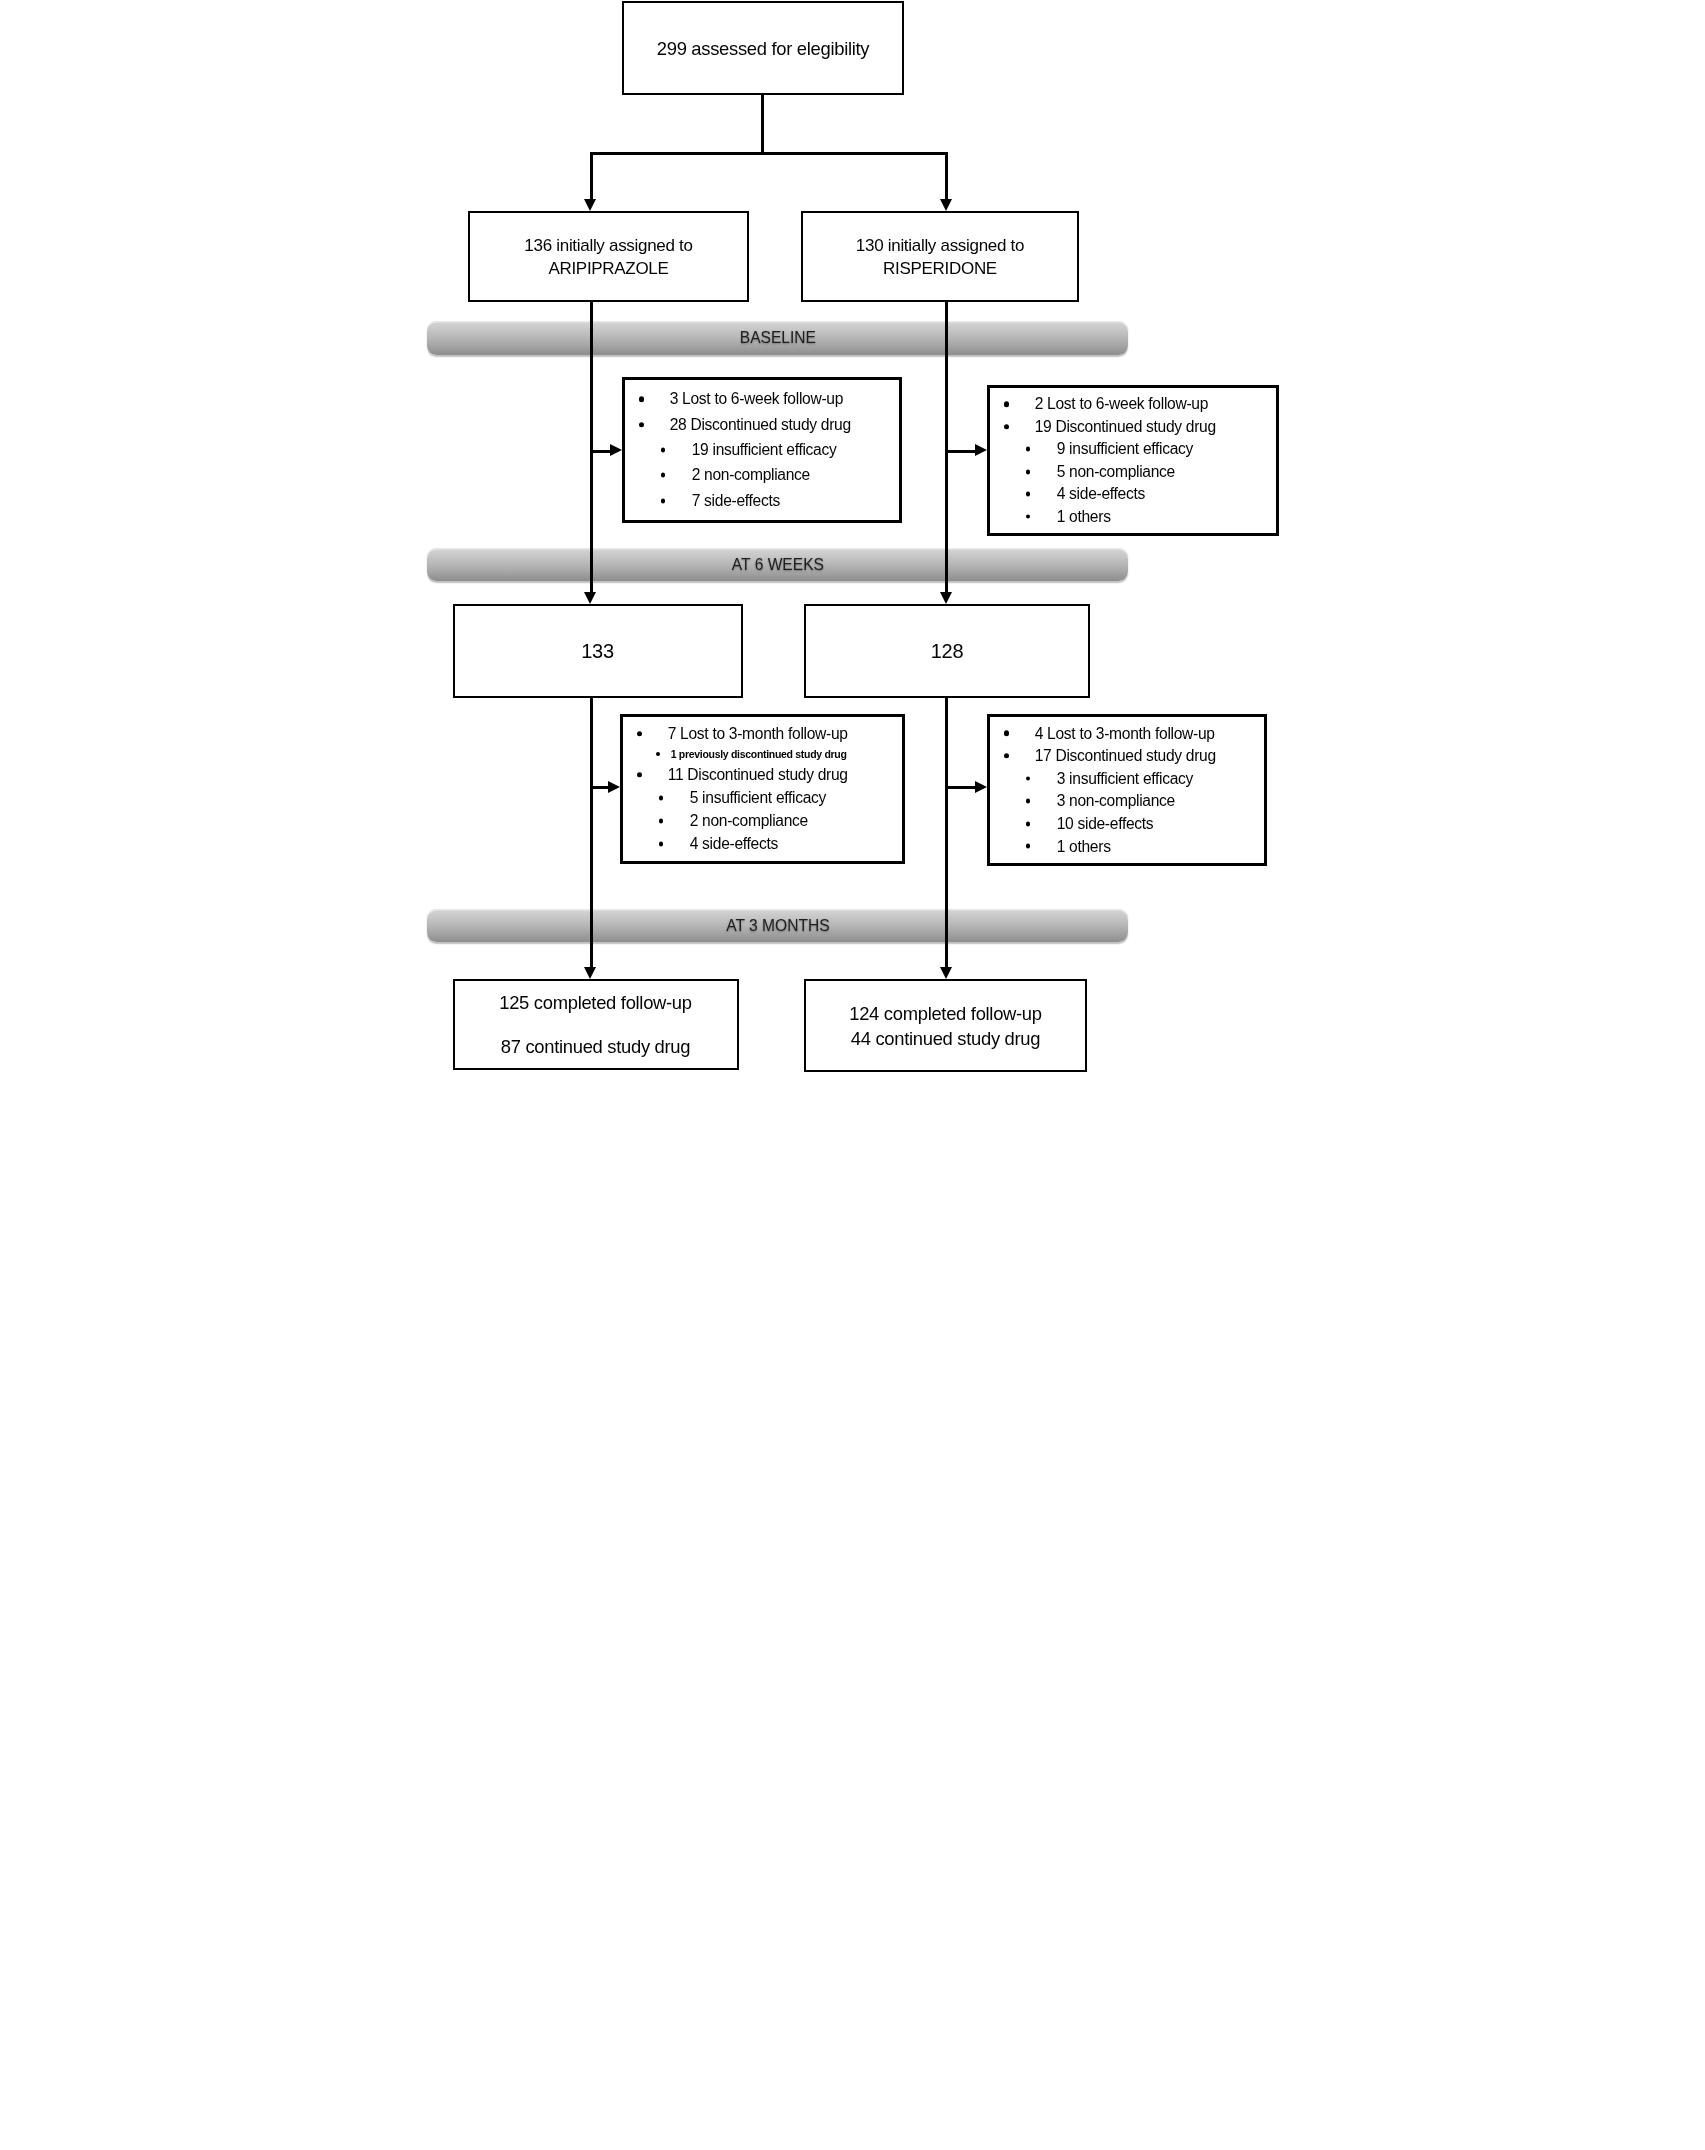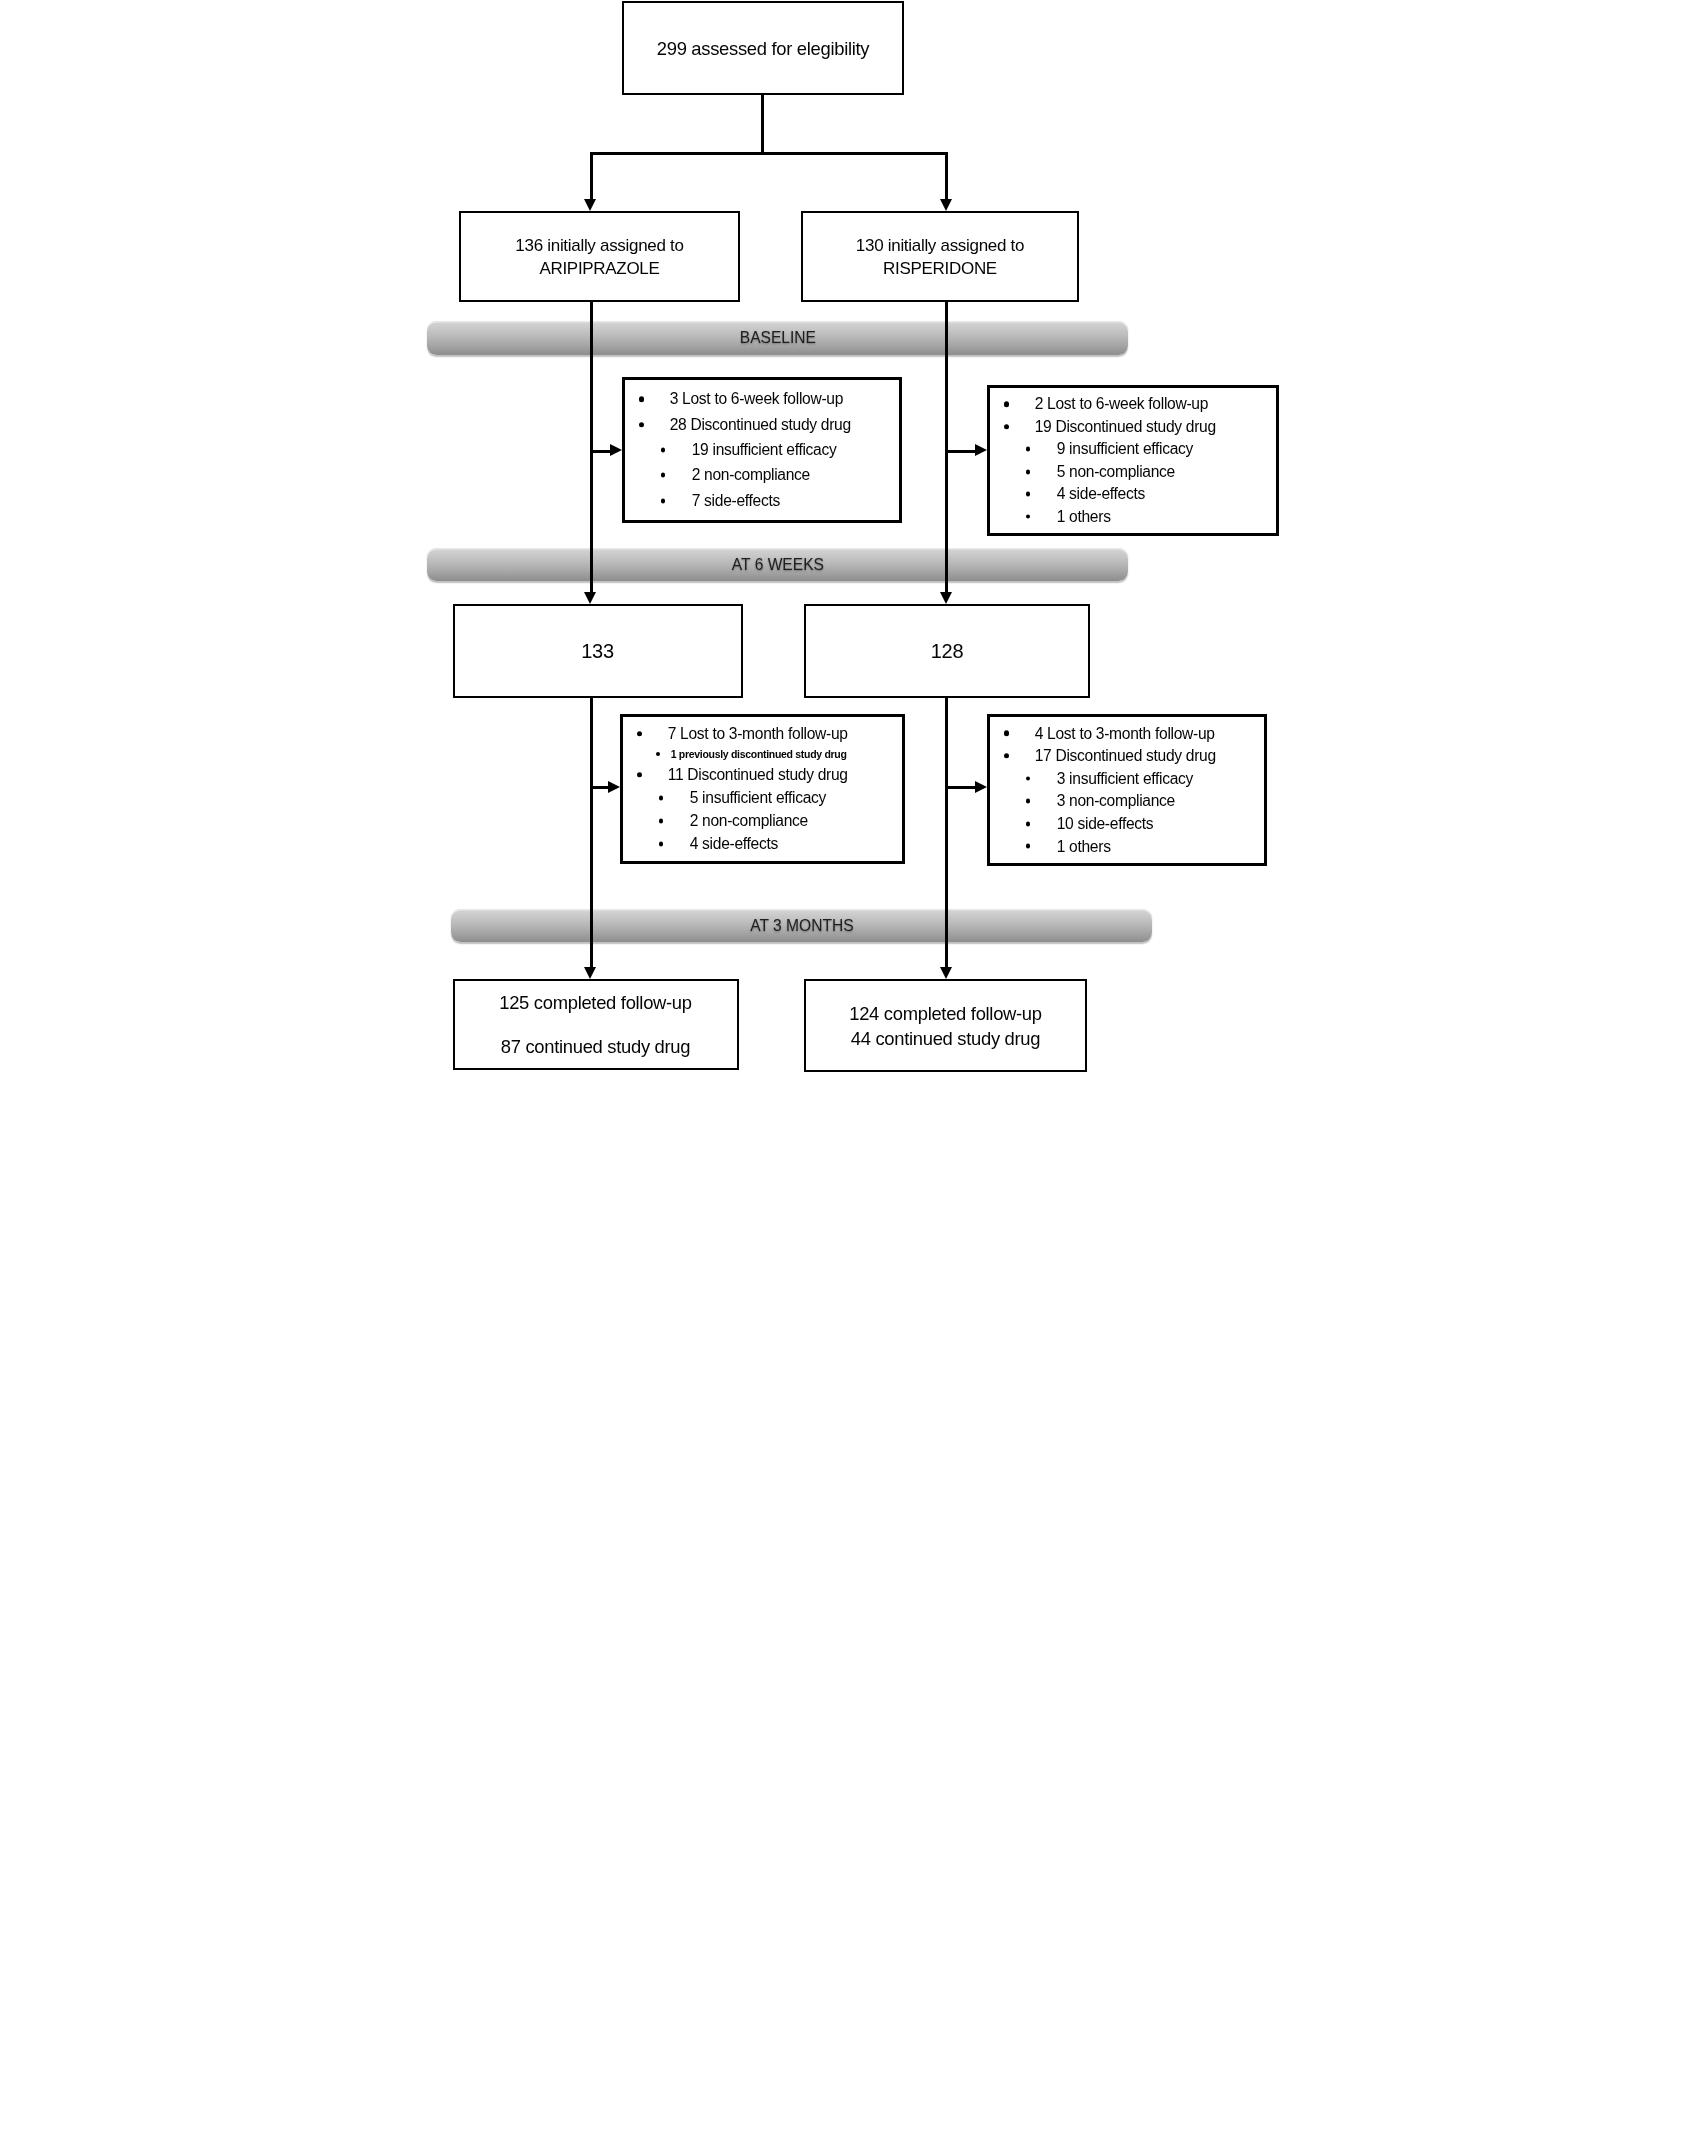--- a/index.html
+++ b/index.html
@@ -95,29 +95,29 @@
   <div class="arrow-right" style="left:182px; top:781px;"></div>
   <div class="hline" style="left:520px; top:786px; width:29px;"></div>
   <div class="arrow-right" style="left:549px; top:781px;"></div>
 
   <div class="stage-bar" style="top:321px; height:34px;">
     <span class="stage-label">BASELINE</span>
   </div>
   <div class="stage-bar" style="top:548px; height:33px;justify-content:center;">
     <span class="stage-label">AT 6 WEEKS</span>
   </div>
-  <div class="stage-bar" style="top:909px; height:33px;margin-left:24px;">
+  <div class="stage-bar" style="top:909px; height:33px;">
     <span class="stage-label">AT 3 MONTHS</span>
   </div>
 
   <div class="node big" style="left:196px; top:1.4px; width:282px; height:94px;">
     <div class="bline">299 assessed for elegibility</div>
   </div>
 
-  <div class="node" style="left:33px; top:211px; width:281px; height:91px;">
+  <div class="node" style="left:42px; top:211px; width:281px; height:91px;">
     <div class="bline">136 initially assigned to</div>
     <div class="bline">ARIPIPRAZOLE</div>
   </div>
   <div class="node" style="left:375px; top:211px; width:278px; height:91px;">
     <div class="bline">130 initially assigned to</div>
     <div class="bline">RISPERIDONE</div>
   </div>
 
   <div class="list-box" style="left:196px; top:377px; width:280px; height:146px;">
 

